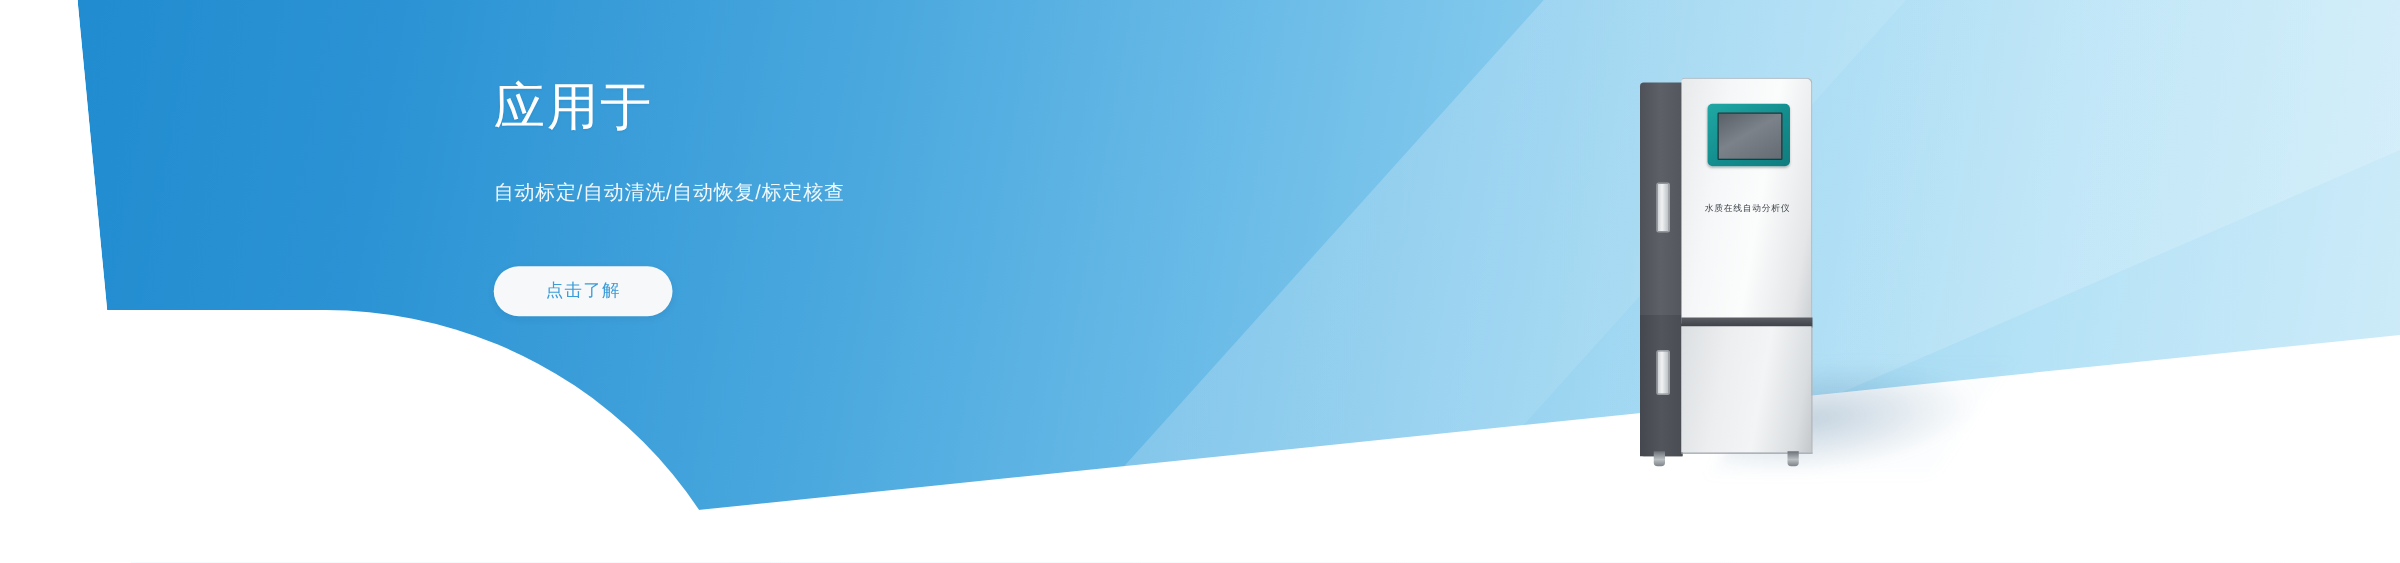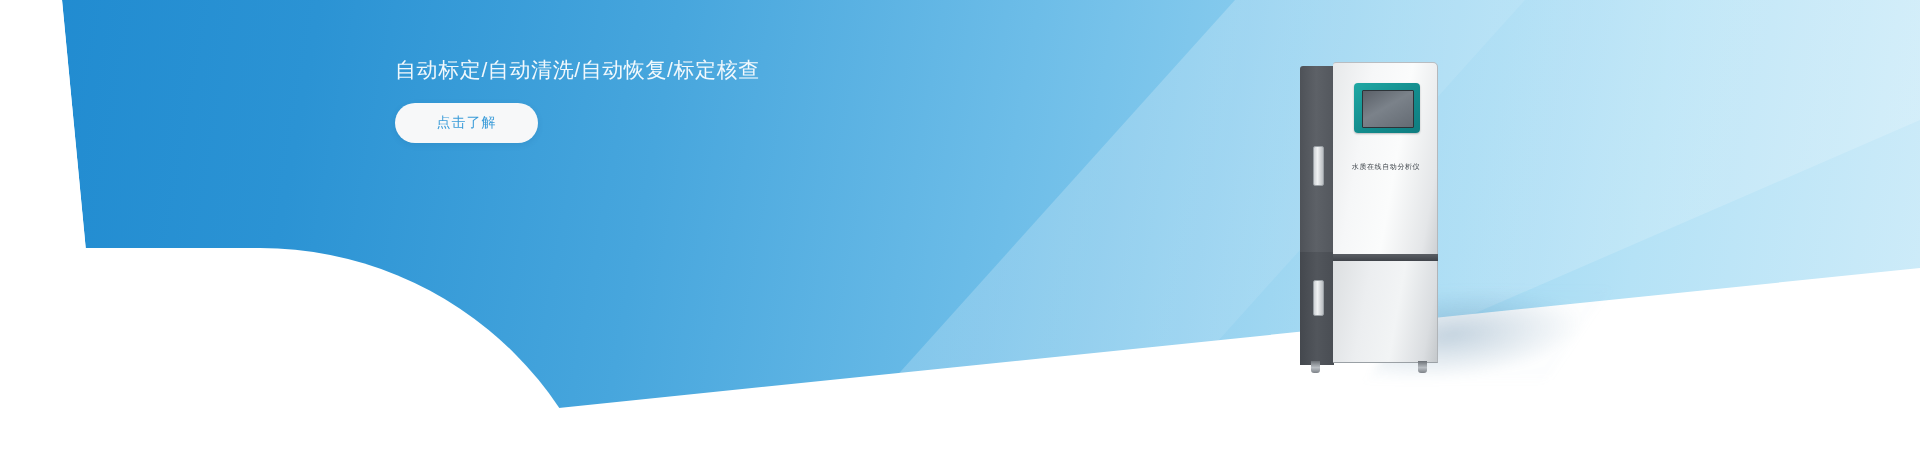--- a/index.html
+++ b/index.html
@@ -104,29 +104,30 @@
     line-height: 58px;
     font-weight: 400;
     letter-spacing: 1.5px;
     white-space: nowrap;
     text-shadow: 0 1px 2px rgba(0,60,110,0.10);
   }
 
   .headline-line { display: block; }
 
   .subline {
+    margin-top: 27px;
     color: rgba(255,255,255,0.93);
-    font-size: 21px;
+    font-size: 16px;
     line-height: 28px;
     letter-spacing: 0.6px;
     white-space: nowrap;
   }
 
   .cta {
-    margin-top: 19px;
+    margin-top: 44px;
     display: inline-flex;
     align-items: center;
     justify-content: center;
     width: 143px;
     height: 40px;
     background: #f7f8f9;
     color: #3b9cd9;
     font-size: 14px;
     letter-spacing: 1px;
     border: none;
@@ -152,21 +153,21 @@
     top: 228px;
     width: 180px;
     height: 90px;
     background: radial-gradient(ellipse at 30% 50%, rgba(60,110,150,0.30), rgba(120,170,200,0.02) 70%);
     transform: skewX(-34deg);
     filter: blur(5px);
   }
 
   .device {
     position: absolute;
-    left: 0;
+    left: 12px;
     top: 0;
     width: 137px;
     height: 312px;
   }
 
   
   .dev-side {
     position: absolute;
     left: 0; top: 4px;
     width: 34px; height: 299px;
@@ -275,20 +276,21 @@
     <div class="bg-main"></div>
     <div class="bg-facet-a"></div>
     <div class="bg-facet-b"></div>
     <div class="bg-white-sweep"></div>
     <div class="bg-white-round"></div>
     <div class="bg-white-left"></div>
   </div>
 
   <div class="content">
     <div class="headline">
+      <span class="headline-line">应用于</span>
     </div>
     <div class="subline">自动标定/自动清洗/自动恢复/标定核查</div>
     <button class="cta">点击了解</button>
   </div>
 
   <div class="device-wrap">
     <div class="device-shadow"></div>
     <div class="device">
       <div class="dev-side"></div>
       <div class="dev-side-lower"></div>

